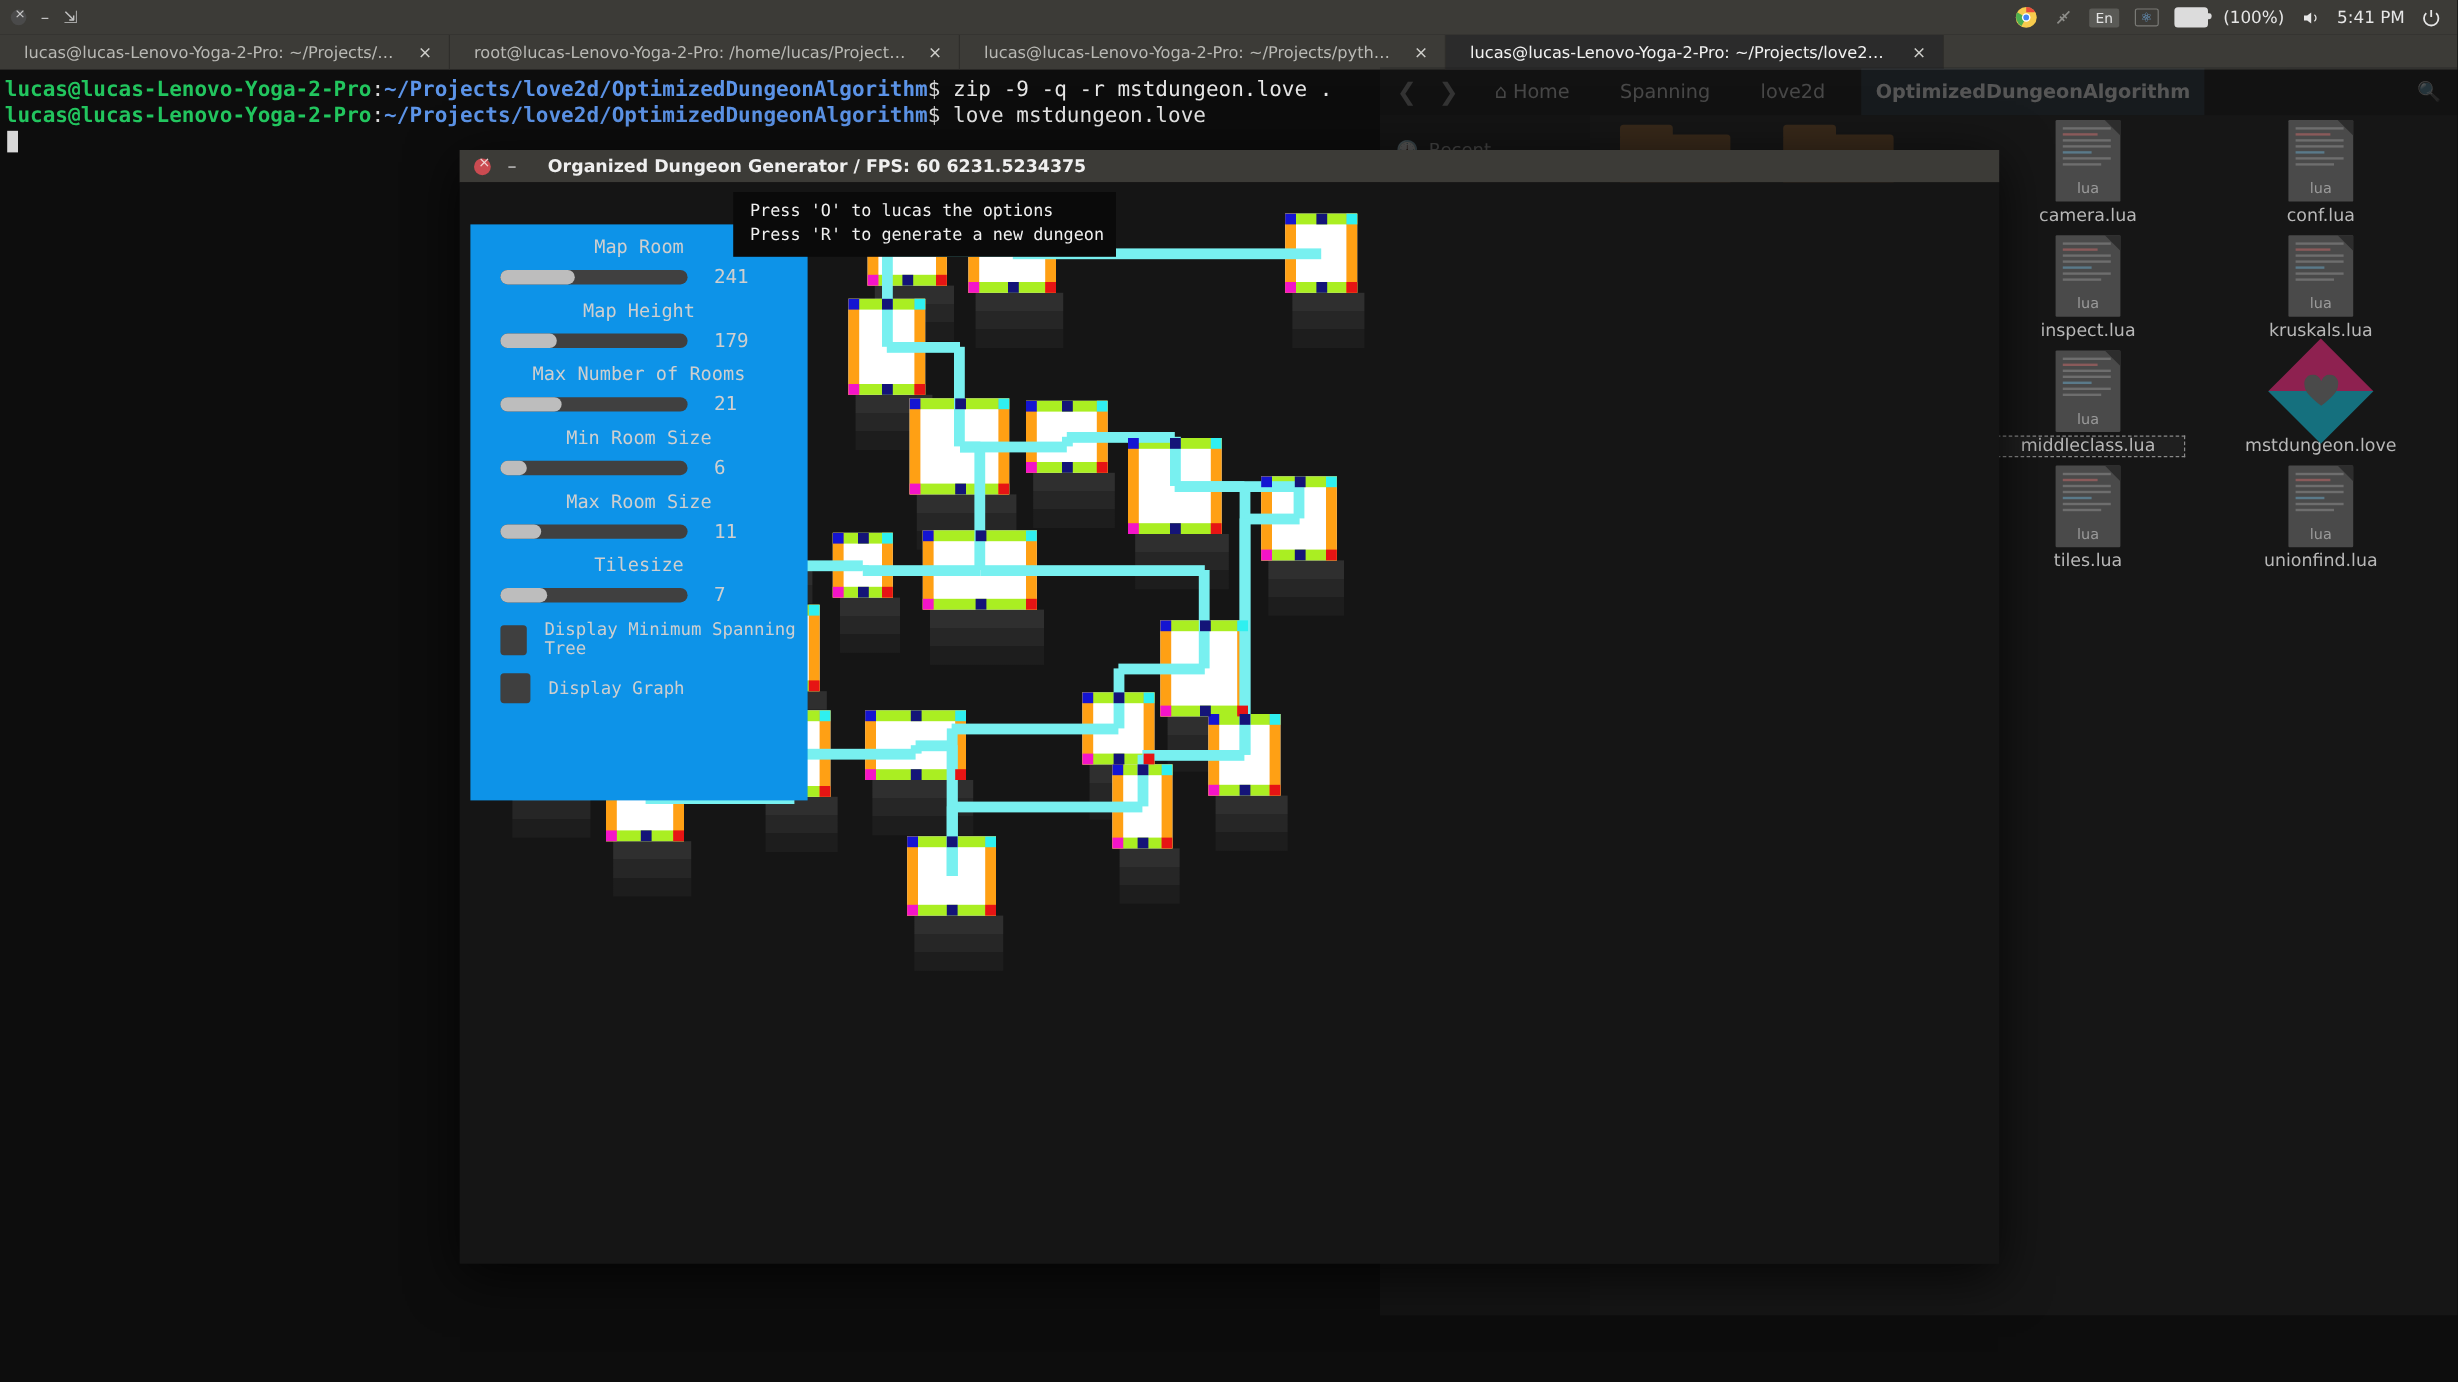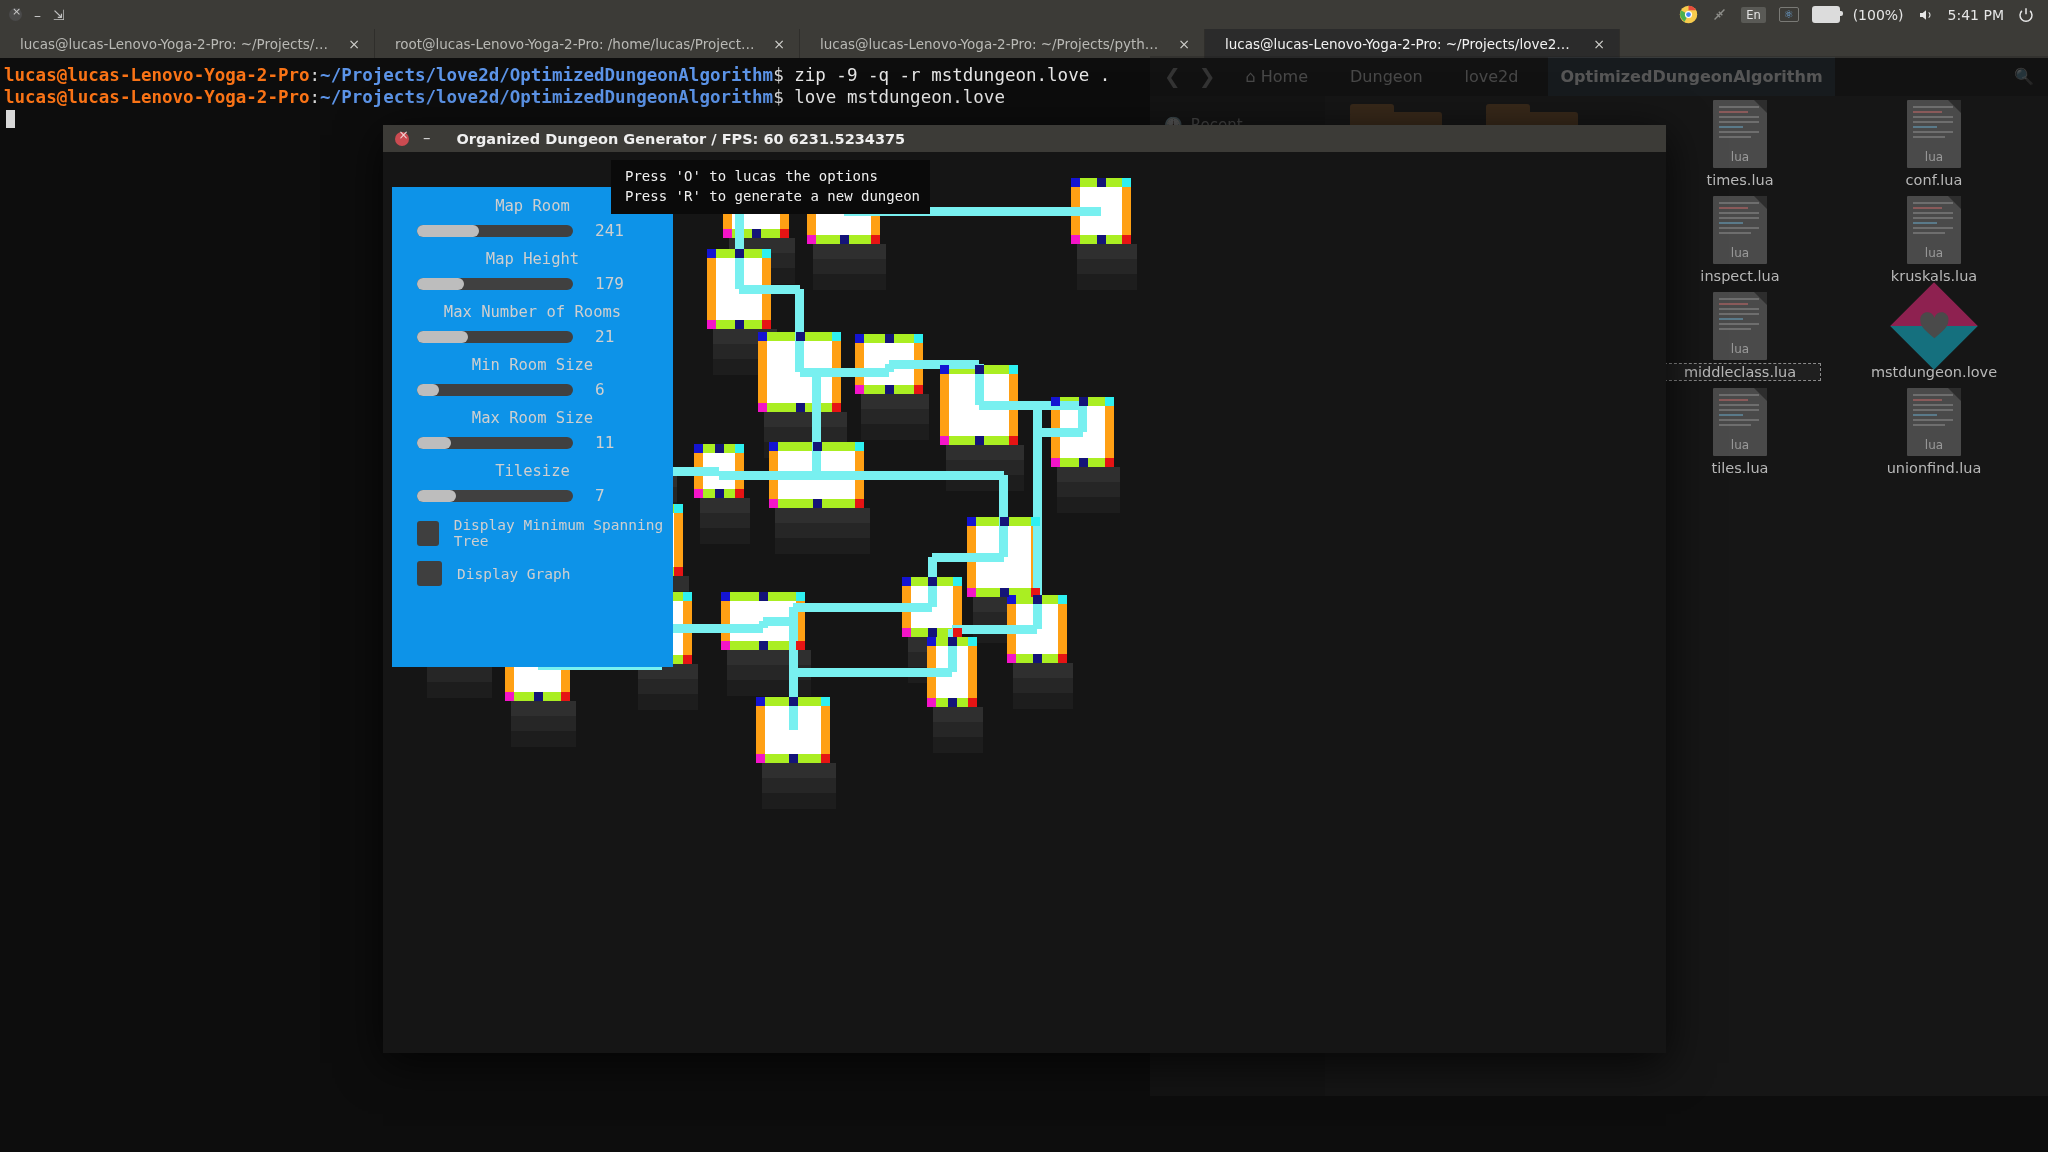--- a/index.html
+++ b/index.html
@@ -26,21 +26,21 @@
   
   #terminal{position:absolute;left:0;top:29px;width:2048px;height:1152px;background:#0d0d0d;z-index:40;}
   #term-tabs{height:29px;background:#3c3b37;display:flex;align-items:stretch;font-size:13.5px;}
   .term-tab{display:flex;align-items:center;padding:0 14px 0 20px;color:#b9b9b5;max-width:420px;
             white-space:nowrap;overflow:hidden;border-right:1px solid #2f2e2b;}
   .term-tab .lbl{overflow:hidden;text-overflow:ellipsis;}
   .term-tab .x{margin-left:18px;font-size:14px;color:#cfcfcb;}
   .term-tab.active{background:#2b2b2b;color:#f2f2f2;}
   #term-body{padding:6px 0 0 4px;font-family:"DejaVu Sans Mono",monospace;font-size:17.5px;line-height:22px;
              white-space:pre;}
-  .t-user{color:#f97316;font-weight:bold;}
+  .t-user{color:#22c55e;font-weight:bold;}
   .t-colon{color:#d8d8d8;}
   .t-path{color:#5c94e8;font-weight:bold;}
   .t-dollar{color:#d8d8d8;}
   .t-cmd{color:#e6e6e6;}
   #cursor{display:inline-block;width:9px;height:18px;background:#d8d8d8;margin-left:2px;vertical-align:-3px;}
 
   
   #nautilus{position:absolute;left:1150px;top:56px;width:898px;height:1040px;background:#2a2a2a;opacity:.30;z-index:45;}
   #naut-head{height:40px;background:#1f1f1f;display:flex;align-items:center;gap:18px;padding:0 14px;color:#cfcfcf;font-size:16px;}
   .crumb{padding:10px 12px;}
@@ -129,21 +129,21 @@
 </head>
 <body>
 
 <div id="desktop"></div>
 
 <div id="nautilus">
   <div id="naut-head">
     <span class="arrow">❮</span>
     <span class="arrow">❯</span>
     <span class="crumb">⌂ <span>Home</span></span>
-    <span class="crumb">Dungeon</span>
+    <span class="crumb">Spanning</span>
     <span class="crumb">love2d</span>
     <span class="crumb active">OptimizedDungeonAlgorithm</span>
     <span style="margin-left:auto">🔍</span>
   </div>
   <div id="naut-body">
     <div id="naut-side">
       <div class="row">
         <span>🕔</span>
         <span>Recent</span>
       </div>
@@ -182,21 +182,21 @@
           <i></i>
           <i></i>
           <i></i>
           <i></i>
           <i></i>
           <i></i>
           <i></i>
         </div>
         <div class="ext">lua</div>
       </div>
-      <div class="nm">times.lua</div>
+      <div class="nm">camera.lua</div>
     </div>
     <div class="dicon">
       <div class="sheet">
         <div class="lines">
           <i></i>
           <i></i>
           <i></i>
           <i></i>
           <i></i>
           <i></i>

